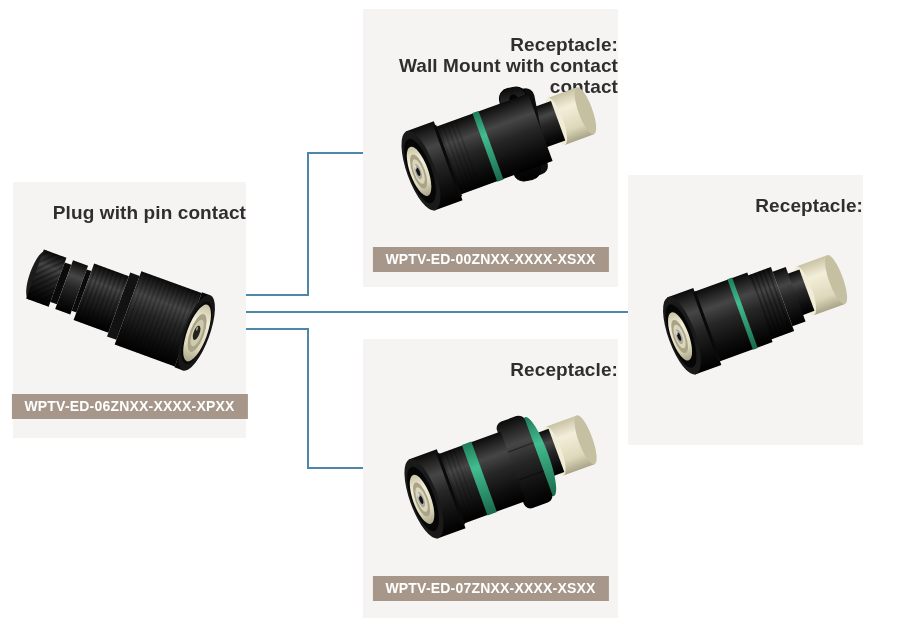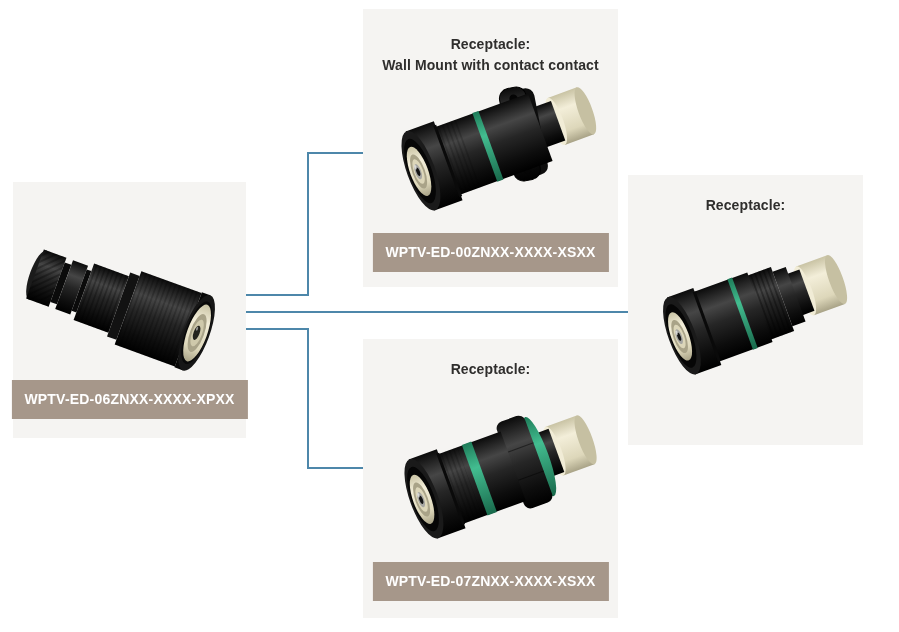--- a/index.html
+++ b/index.html
@@ -8,33 +8,33 @@
     position:relative; width:899px; height:632px;
     background:#ffffff; overflow:hidden;
   }
   .lines-svg { position:absolute; left:0; top:0; }
   .card {
     position:absolute;
     background:#f5f4f2;
   }
   .card-title {
     position:absolute; left:0; right:0;
-    text-align:center;
-    font-size:14px; font-weight:700;
+    text-align:right;
+    font-size:19px; font-weight:700;
     color:#2f2e2d; line-height:21px;
     letter-spacing:0.1px;
   }
   .card-title span { display:block; }
   .pn-label {
     position:absolute; left:50%;
     transform:translateX(-50%);
     background:#a6978a; color:#ffffff;
     font-size:14px; font-weight:700;
     letter-spacing:0.2px; white-space:nowrap;
-    padding:11px 13px; line-height:17px;
+    padding:4px 13px; line-height:17px;
   }
   .connector-art { position:absolute; }
 </style>
 </head>
 <body>
 
 <div class="stage">
 
   <svg width="0" height="0" style="position:absolute" aria-hidden="true">
     <defs>
@@ -65,20 +65,23 @@
     </defs>
   </svg>
 
   <svg class="lines-svg" width="899" height="632">
     <polyline points="246,295 308,295 308,153 363,153" fill="none" stroke="#4d87aa" stroke-width="2"></polyline>
     <polyline points="246,312 628,312" fill="none" stroke="#4d87aa" stroke-width="2"></polyline>
     <polyline points="246,329 308,329 308,468 363,468" fill="none" stroke="#4d87aa" stroke-width="2"></polyline>
   </svg>
 
   <div class="card" style="left:13px; top:182px; width:233px; height:256px;">
+    <div class="card-title" style="top:20px;">
+      <span>Plug with pin contact</span>
+    </div>
     <svg class="connector-art" style="left:8px; top:54px;" width="212" height="158" viewBox="0 0 212 158" role="img">
       <g transform="translate(14,38) rotate(20)">
         <ellipse cx="3" cy="0" rx="8" ry="26" fill="#1b1b1b"></ellipse>
         <rect x="0" y="-26" width="24" height="52" fill="url(#gB)"></rect>
         <rect x="0" y="-26" width="24" height="52" fill="url(#knurl)" opacity="0.6"></rect>
         <rect x="24" y="-21" width="7" height="42" fill="#0b0b0b"></rect>
         <rect x="31" y="-26" width="16" height="52" fill="url(#gB)"></rect>
         <rect x="47" y="-22" width="5" height="44" fill="#0b0b0b"></rect>
         <rect x="52" y="-30" width="37" height="60" fill="url(#gB)"></rect>
         <rect x="52" y="-30" width="37" height="60" fill="url(#ribs)" opacity="0.45"></rect>

